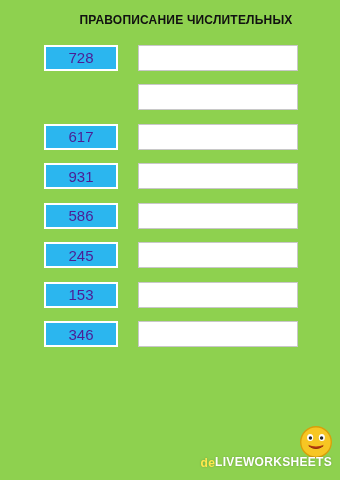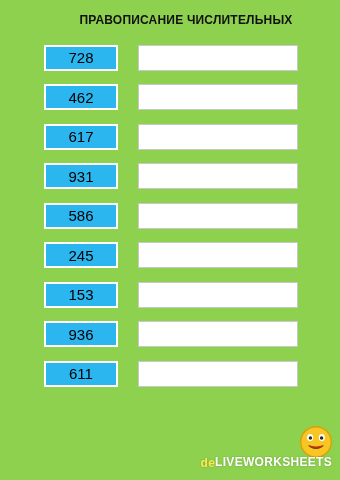--- a/index.html
+++ b/index.html
@@ -48,21 +48,21 @@
     left: 44px;
     width: 74px;
     height: 26px;
     background: #2bb6ef;
     border: 2px solid #ffffff;
     box-sizing: border-box;
     display: flex;
     align-items: center;
     justify-content: center;
     font-size: 15px;
-    color: #000000;
+    color: #4c1d95;
     font-weight: normal;
   }
   .answer-box {
     position: absolute;
     left: 138px;
     width: 160px;
     height: 26px;
     background: #ffffff;
     border: 1px solid #c8c8c8;
     box-sizing: border-box;
@@ -99,21 +99,20 @@
   <div class="title">ПРАВОПИСАНИЕ ЧИСЛИТЕЛЬНЫХ</div>
 
   <div class="rows">
 
     <div class="row">
       <div class="num-box">728</div>
       <input class="answer-box" type="text" value="" style="">
     </div>
 
     <div class="row">
-      <div class="num-box">462</div>
       <input class="answer-box" type="text" value="" style="">
     </div>
 
     <div class="row">
       <div class="num-box">617</div>
       <input class="answer-box" type="text" value="" style="">
     </div>
 
     <div class="row">
       <div class="num-box">931</div>
@@ -130,28 +129,24 @@
       <input class="answer-box" type="text" value="" style="">
     </div>
 
     <div class="row">
       <div class="num-box">153</div>
       <input class="answer-box" type="text" value="" style="">
     </div>
 
 
     <div class="row">
-      <div class="num-box">936</div>
+      <div class="num-box">346</div>
       <input class="answer-box" type="text" value="" style="">
     </div>
 
-    <div class="row">
-      <div class="num-box">611</div>
-      <input class="answer-box" type="text" value="" style="">
-    </div>
 
   </div>
 
   <svg class="smiley" viewBox="0 0 40 40">
     <circle cx="20" cy="20" r="17" fill="#f7c623" stroke="#d89f0a" stroke-width="1.5"></circle>
     <ellipse cx="13.5" cy="15" rx="3.4" ry="4" fill="#ffffff"></ellipse>
     <ellipse cx="26.5" cy="15" rx="3.4" ry="4" fill="#ffffff"></ellipse>
     <circle cx="13.8" cy="15.6" r="1.9" fill="#2a2a2a"></circle>
     <circle cx="26.2" cy="15.6" r="1.9" fill="#2a2a2a"></circle>
     <path d="M11 23 Q20 32 29 23 Q20 27 11 23 Z" fill="#b5380f"></path>

